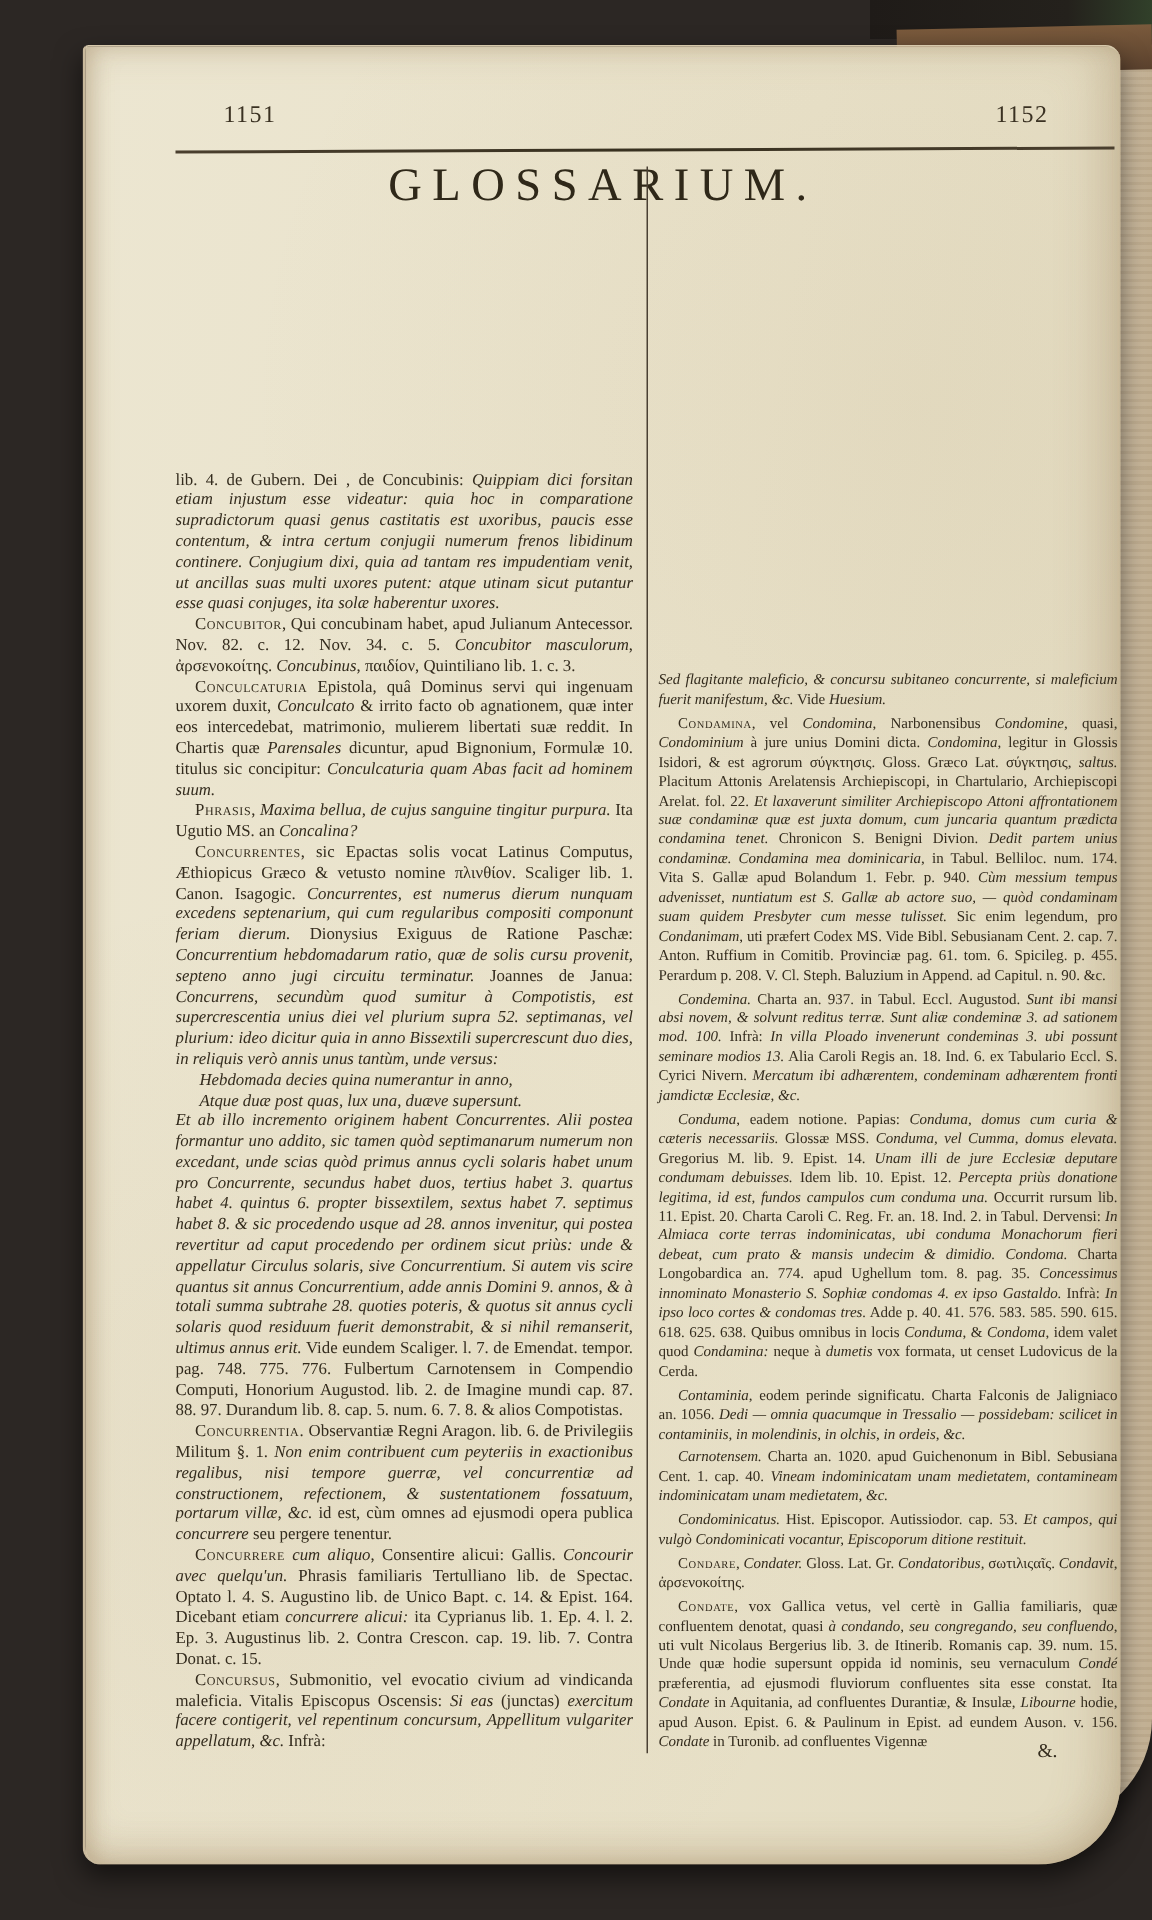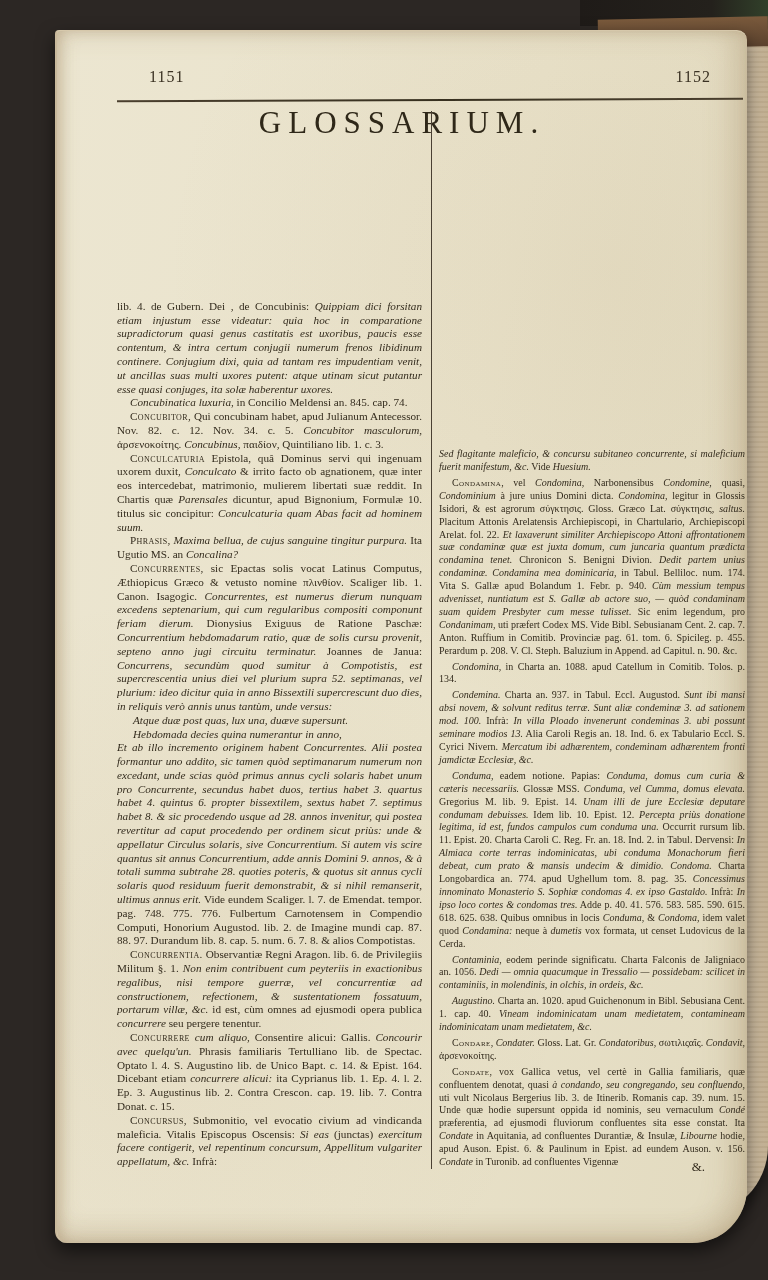--- a/index.html
+++ b/index.html
@@ -39,21 +39,21 @@
     border-top:1px solid #d6c8ab;
     border-radius:4px 10px 55px 12px;
     box-shadow:
       0 8px 18px rgba(0,0,0,.55),
       inset 5px 0 12px rgba(130,100,60,.22),
       inset -16px 0 30px rgba(140,110,70,.20),
       inset 0 -12px 24px rgba(140,110,70,.16);
   }
   .pnum{position:absolute;font-size:16px;color:#3a3122;letter-spacing:1px;}
   .pnum.left{left:92px;top:37px;}
-  .pnum.right{right:36px;top:37px;}
+  .pnum.right{right:48px;top:37px;}
   .title{
     position:absolute;left:0;right:0;top:27px;text-align:center;
     font-size:31px;letter-spacing:7px;color:#2f2819;margin-top:47px;
   }
   .header-rule{
     position:absolute;left:60px;width:626px;top:68px;height:2px;
     background:linear-gradient(90deg,#4a3f2e,#37301f 50%,#4a3f2e);
     transform:rotate(-.25deg);
   }
   .columns{
@@ -83,41 +83,40 @@
 
   <div class="page">
     <span class="pnum left">1151</span>
     <span class="title">GLOSSARIUM.</span>
     <span class="pnum right">1152</span>
     <div class="header-rule"></div>
 
     <div class="columns">
       <div class="col colL" id="col-left">
           <p class="para"><span>lib. 4. de Gubern. Dei , de Concubinis: </span><span class="i">Quippiam dici forsitan etiam injustum esse videatur: quia hoc in comparatione supradictorum quasi genus castitatis est uxoribus, paucis esse contentum, &amp; intra certum conjugii numerum frenos libidinum continere. Conjugium dixi, quia ad tantam res impudentiam venit, ut ancillas suas multi uxores putent: atque utinam sicut putantur esse quasi conjuges, ita solæ haberentur uxores.</span></p>
-          <p class="para ind"><span class="i">Concubinatica luxuria</span><span>, in Concilio Meldensi an. 845. cap. 74.</span></p>
           <p class="para ind"><span class="sc">Concubitor</span><span>, Qui concubinam habet, apud Julianum Antecessor. Nov. 82. c. 12. Nov. 34. c. 5. </span><span class="i">Concubitor masculorum</span><span>, ἀρσενοκοίτης. </span><span class="i">Concubinus</span><span>, παιδίον, Quintiliano lib. 1. c. 3.</span></p>
           <p class="para ind"><span class="sc">Conculcaturia</span><span> Epistola, quâ Dominus servi qui ingenuam uxorem duxit, </span><span class="i">Conculcato</span><span> &amp; irrito facto ob agnationem, quæ inter eos intercedebat, matrimonio, mulierem libertati suæ reddit. In Chartis quæ </span><span class="i">Parensales</span><span> dicuntur, apud Bignonium, Formulæ 10. titulus sic concipitur: </span><span class="i">Conculcaturia quam Abas facit ad hominem suum.</span></p>
           <p class="para ind"><span class="sc">Phrasis</span><span>, </span><span class="i">Maxima bellua, de cujus sanguine tingitur purpura.</span><span> Ita Ugutio MS. an </span><span class="i">Concalina?</span></p>
           <p class="para ind"><span class="sc">Concurrentes</span><span>, sic Epactas solis vocat Latinus Computus, Æthiopicus Græco &amp; vetusto nomine πλινθίον. Scaliger lib. 1. Canon. Isagogic. </span><span class="i">Concurrentes, est numerus dierum nunquam excedens septenarium, qui cum regularibus compositi componunt feriam dierum.</span><span> Dionysius Exiguus de Ratione Paschæ: </span><span class="i">Concurrentium hebdomadarum ratio, quæ de solis cursu provenit, septeno anno jugi circuitu terminatur.</span><span> Joannes de Janua: </span><span class="i">Concurrens, secundùm quod sumitur à Compotistis, est supercrescentia unius diei vel plurium supra 52. septimanas, vel plurium: ideo dicitur quia in anno Bissextili supercrescunt duo dies, in reliquis verò annis unus tantùm, unde versus:</span></p>
+          <p class="para verse"><span class="i">Hebdomada decies quina numerantur in anno,</span></p>
           <p class="para verse"><span class="i">Atque duæ post quas, lux una, duæve supersunt.</span></p>
-          <p class="para verse"><span class="i">Hebdomada decies quina numerantur in anno,</span></p>
           <p class="para"><span class="i">Et ab illo incremento originem habent Concurrentes. Alii postea formantur uno addito, sic tamen quòd septimanarum numerum non excedant, unde scias quòd primus annus cycli solaris habet unum pro Concurrente, secundus habet duos, tertius habet 3. quartus habet 4. quintus 6. propter bissextilem, sextus habet 7. septimus habet 8. &amp; sic procedendo usque ad 28. annos invenitur, qui postea revertitur ad caput procedendo per ordinem sicut priùs: unde &amp; appellatur Circulus solaris, sive Concurrentium. Si autem vis scire quantus sit annus Concurrentium, adde annis Domini 9. annos, &amp; à totali summa subtrahe 28. quoties poteris, &amp; quotus sit annus cycli solaris quod residuum fuerit demonstrabit, &amp; si nihil remanserit, ultimus annus erit.</span><span> Vide eundem Scaliger. l. 7. de Emendat. tempor. pag. 748. 775. 776. Fulbertum Carnotensem in Compendio Computi, Honorium Augustod. lib. 2. de Imagine mundi cap. 87. 88. 97. Durandum lib. 8. cap. 5. num. 6. 7. 8. &amp; alios Compotistas.</span></p>
           <p class="para ind"><span class="sc">Concurrentia.</span><span> Observantiæ Regni Aragon. lib. 6. de Privilegiis Militum §. 1. </span><span class="i">Non enim contribuent cum peyteriis in exactionibus regalibus, nisi tempore guerræ, vel concurrentiæ ad constructionem, refectionem, &amp; sustentationem fossatuum, portarum villæ, &amp;c.</span><span> id est, cùm omnes ad ejusmodi opera publica </span><span class="i">concurrere</span><span> seu pergere tenentur.</span></p>
           <p class="para ind"><span class="sc">Concurrere</span><span class="i"> cum aliquo</span><span>, Consentire alicui: Gallis. </span><span class="i">Concourir avec quelqu'un.</span><span> Phrasis familiaris Tertulliano lib. de Spectac. Optato l. 4. S. Augustino lib. de Unico Bapt. c. 14. &amp; Epist. 164. Dicebant etiam </span><span class="i">concurrere alicui:</span><span> ita Cyprianus lib. 1. Ep. 4. l. 2. Ep. 3. Augustinus lib. 2. Contra Crescon. cap. 19. lib. 7. Contra Donat. c. 15.</span></p>
           <p class="para ind"><span class="sc">Concursus</span><span>, Submonitio, vel evocatio civium ad vindicanda maleficia. Vitalis Episcopus Oscensis: </span><span class="i">Si eas</span><span> (junctas) </span><span class="i">exercitum facere contigerit, vel repentinum concursum, Appellitum vulgariter appellatum, &amp;c.</span><span> Infrà:</span></p>
         </div>
       <div class="divider"></div>
       <div class="col colR" id="col-right">
           <p class="para"><span class="i">Sed flagitante maleficio, &amp; concursu subitaneo concurrente, si maleficium fuerit manifestum, &amp;c.</span><span> Vide </span><span class="i">Huesium.</span></p>
           <p class="para ind"><span class="sc">Condamina</span><span>, vel </span><span class="i">Condomina</span><span>, Narbonensibus </span><span class="i">Condomine</span><span>, quasi, </span><span class="i">Condominium</span><span> à jure unius Domini dicta. </span><span class="i">Condomina</span><span>, legitur in Glossis Isidori, &amp; est agrorum σύγκτησις. Gloss. Græco Lat. σύγκτησις, </span><span class="i">saltus.</span><span> Placitum Attonis Arelatensis Archiepiscopi, in Chartulario, Archiepiscopi Arelat. fol. 22. </span><span class="i">Et laxaverunt similiter Archiepiscopo Attoni affrontationem suæ condaminæ quæ est juxta domum, cum juncaria quantum prædicta condamina tenet.</span><span> Chronicon S. Benigni Divion. </span><span class="i">Dedit partem unius condaminæ. Condamina mea dominicaria</span><span>, in Tabul. Belliloc. num. 174. Vita S. Gallæ apud Bolandum 1. Febr. p. 940. </span><span class="i">Cùm messium tempus advenisset, nuntiatum est S. Gallæ ab actore suo, — quòd condaminam suam quidem Presbyter cum messe tulisset.</span><span> Sic enim legendum, pro </span><span class="i">Condanimam</span><span>, uti præfert Codex MS. Vide Bibl. Sebusianam Cent. 2. cap. 7. Anton. Ruffium in Comitib. Provinciæ pag. 61. tom. 6. Spicileg. p. 455. Perardum p. 208. V. Cl. Steph. Baluzium in Append. ad Capitul. n. 90. &amp;c.</span></p>
-          <p class="para ind"><span class="i">Condomina</span><span>, in Charta an. 1088. apud Catellum in Comitib. Tolos. p. 134.</span></p>
           <p class="para ind"><span class="i">Condemina.</span><span> Charta an. 937. in Tabul. Eccl. Augustod. </span><span class="i">Sunt ibi mansi absi novem, &amp; solvunt reditus terræ. Sunt aliæ condeminæ 3. ad sationem mod. 100.</span><span> Infrà: </span><span class="i">In villa Ploado invenerunt condeminas 3. ubi possunt seminare modios 13.</span><span> Alia Caroli Regis an. 18. Ind. 6. ex Tabulario Eccl. S. Cyrici Nivern. </span><span class="i">Mercatum ibi adhærentem, condeminam adhærentem fronti jamdictæ Ecclesiæ, &amp;c.</span></p>
           <p class="para ind"><span class="i">Conduma</span><span>, eadem notione. Papias: </span><span class="i">Conduma, domus cum curia &amp; cæteris necessariis.</span><span> Glossæ MSS. </span><span class="i">Conduma, vel Cumma, domus elevata.</span><span> Gregorius M. lib. 9. Epist. 14. </span><span class="i">Unam illi de jure Ecclesiæ deputare condumam debuisses.</span><span> Idem lib. 10. Epist. 12. </span><span class="i">Percepta priùs donatione legitima, id est, fundos campulos cum conduma una.</span><span> Occurrit rursum lib. 11. Epist. 20. Charta Caroli C. Reg. Fr. an. 18. Ind. 2. in Tabul. Dervensi: </span><span class="i">In Almiaca corte terras indominicatas, ubi conduma Monachorum fieri debeat, cum prato &amp; mansis undecim &amp; dimidio. Condoma.</span><span> Charta Longobardica an. 774. apud Ughellum tom. 8. pag. 35. </span><span class="i">Concessimus innominato Monasterio S. Sophiæ condomas 4. ex ipso Gastaldo.</span><span> Infrà: </span><span class="i">In ipso loco cortes &amp; condomas tres.</span><span> Adde p. 40. 41. 576. 583. 585. 590. 615. 618. 625. 638. Quibus omnibus in locis </span><span class="i">Conduma</span><span>, &amp; </span><span class="i">Condoma</span><span>, idem valet quod </span><span class="i">Condamina:</span><span> neque à </span><span class="i">dumetis</span><span> vox formata, ut censet Ludovicus de la Cerda.</span></p>
           <p class="para ind"><span class="i">Contaminia</span><span>, eodem perinde significatu. Charta Falconis de Jaligniaco an. 1056. </span><span class="i">Dedi — omnia quacumque in Tressalio — possidebam: scilicet in contaminiis, in molendinis, in olchis, in ordeis, &amp;c.</span></p>
-          <p class="para ind"><span class="i">Augustino.</span><span> Charta an. 1020. apud Guichenonum in Bibl. Sebusiana Cent. 1. cap. 40. </span><span class="i">Vineam indominicatam unam medietatem, contamineam indominicatam unam medietatem, &amp;c.</span></p>
+          <p class="para ind"><span class="i">Carnotensem.</span><span> Charta an. 1020. apud Guichenonum in Bibl. Sebusiana Cent. 1. cap. 40. </span><span class="i">Vineam indominicatam unam medietatem, contamineam indominicatam unam medietatem, &amp;c.</span></p>
+          <p class="para ind"><span class="i">Condominicatus.</span><span> Hist. Episcopor. Autissiodor. cap. 53. </span><span class="i">Et campos, qui vulgò Condominicati vocantur, Episcoporum ditione restituit.</span></p>
           <p class="para ind"><span class="sc">Condare</span><span>, </span><span class="i">Condater.</span><span> Gloss. Lat. Gr. </span><span class="i">Condatoribus</span><span>, σωτιλιςαῖς. </span><span class="i">Condavit</span><span>, ἀρσενοκοίτης.</span></p>
           <p class="para ind"><span class="sc">Condate</span><span>, vox Gallica vetus, vel certè in Gallia familiaris, quæ confluentem denotat, quasi </span><span class="i">à condando, seu congregando, seu confluendo</span><span>, uti vult Nicolaus Bergerius lib. 3. de Itinerib. Romanis cap. 39. num. 15. Unde quæ hodie supersunt oppida id nominis, seu vernaculum </span><span class="i">Condé</span><span> præferentia, ad ejusmodi fluviorum confluentes sita esse constat. Ita </span><span class="i">Condate</span><span> in Aquitania, ad confluentes Durantiæ, &amp; Insulæ, </span><span class="i">Libourne</span><span> hodie, apud Auson. Epist. 6. &amp; Paulinum in Epist. ad eundem Auson. v. 156. </span><span class="i">Condate</span><span> in Turonib. ad confluentes Vigennæ</span></p>
         </div>
     </div>
 
     <span class="catchword">&amp;.</span>
   </div>
 </div>
 
 </body></html>

